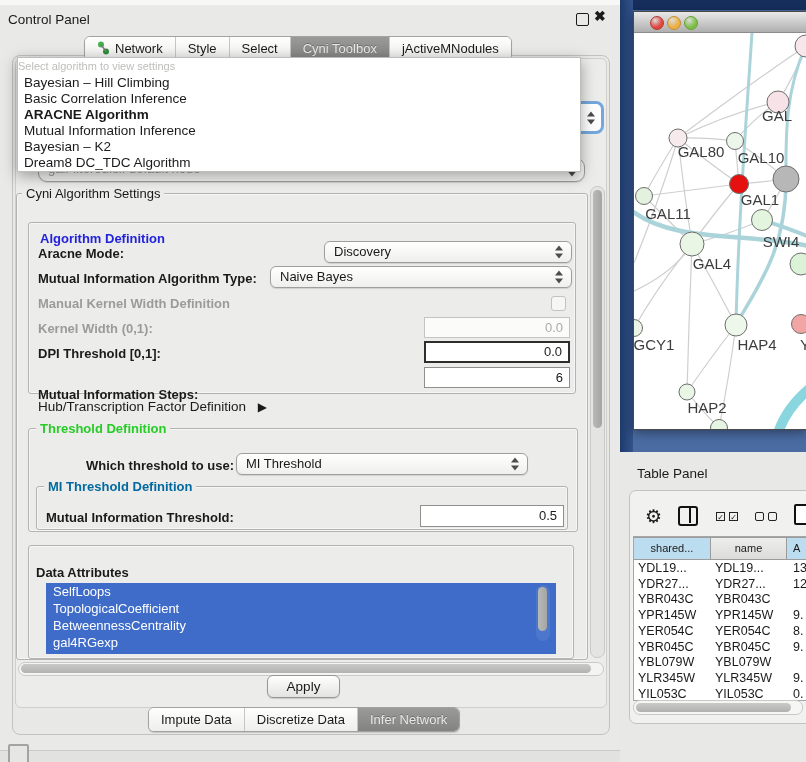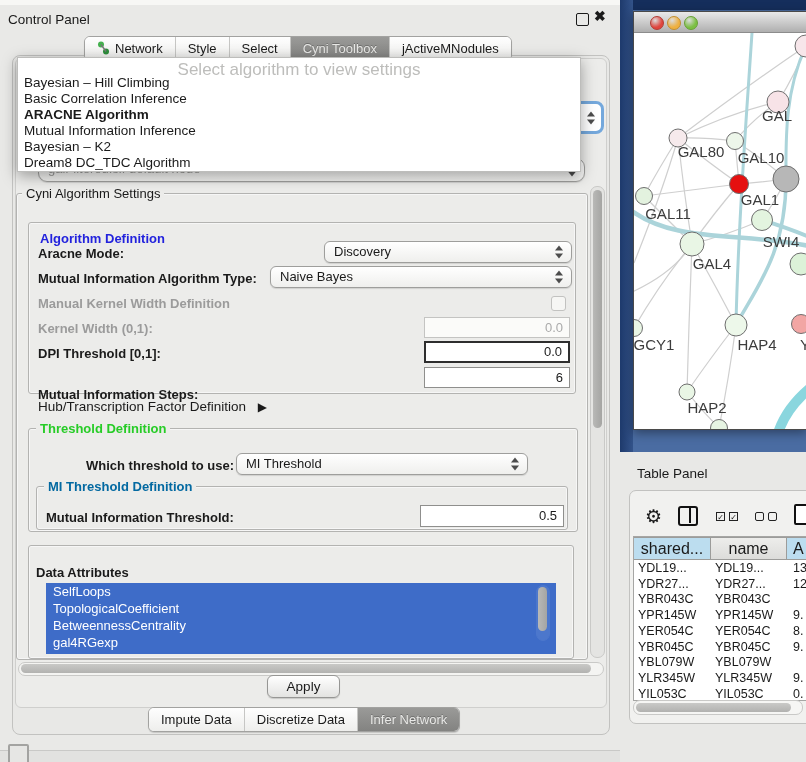--- a/index.html
+++ b/index.html
@@ -18,33 +18,33 @@
   .spin i{bottom:0;border-top:5px solid #4C4C4C;}
   .field{position:absolute;background:#FFF;border:1px solid #8F8F8D;font-size:13px;line-height:19px;text-align:right;padding:0 6px;}
   .field.dis{border-color:#C4C4C2;background:#FBFBF9;color:#ABABAB;}
   .field.focus{border:2px solid #2E2E2E;line-height:18px;}
   .tabbar{position:absolute;display:flex;height:23px;border:1px solid #A2A2A0;border-radius:6px;overflow:hidden;background:#FDFDFD;
           box-shadow:0 1px 1px rgba(0,0,0,.15);font-size:13px;}
   .tabbar .tab{display:flex;align-items:center;padding:0 12px;border-left:1px solid #C6C6C4;background:linear-gradient(#FEFEFE,#EEEEEC);cursor:default;}
   .tabbar .tab:first-child{border-left:none;}
   .tabbar .tab.active{background:linear-gradient(#9A9A98,#838381);color:#E9E9E7;text-shadow:0 -1px 0 rgba(0,0,0,.25);}
   .popup{position:absolute;background:#FFFFFF;border:1px solid #BDBDBB;box-shadow:0 4px 14px rgba(0,0,0,.35);z-index:30;}
-  .popup .prompt{font-size:17px;color:#BDBDBB;text-align:center;padding-top:2px;height:15px;}
+  .popup .prompt{font-size:11px;color:#BDBDBB;padding-top:2px;height:15px;}
   .popup .item{font-size:13.5px;line-height:16px;padding-left:6px;white-space:nowrap;}
   .popup .item.sel{font-weight:bold;}
   .listbox{position:absolute;background:#3E6CC8;overflow:hidden;}
   .listbox .litem{color:#FFFFFF;font-size:13px;line-height:17px;padding-left:7px;white-space:nowrap;}
   .sb-track{position:absolute;background:#E6E6E4;border:1px solid #C9C9C7;border-radius:7px;}
   .sb-thumb{position:absolute;background:linear-gradient(90deg,#B9B9B7,#A5A5A3);border-radius:5px;}
   .sb-thumb.h{background:linear-gradient(#C9C9C7,#B2B2B0);}
   .btn{position:absolute;background:linear-gradient(#FFFFFF,#E3E3E1);border:1px solid #969694;border-radius:6px;
        font-size:13.5px;text-align:center;line-height:21px;box-shadow:0 1px 1px rgba(0,0,0,.15);}
   .chk{position:absolute;width:13px;height:13px;border:1px solid #C2C2C0;border-radius:3px;background:#F6F6F4;}
   .tl{position:absolute;width:12px;height:12px;border-radius:50%;top:15px;}
-  .hcell{position:absolute;top:0;height:21px;border:1px solid #9C9C9A;border-left:none;font-size:16px;text-align:center;line-height:21px;overflow:hidden;}
+  .hcell{position:absolute;top:0;height:21px;border:1px solid #9C9C9A;border-left:none;font-size:11px;text-align:center;line-height:21px;overflow:hidden;}
   .trow{position:absolute;left:0;width:220px;height:15.7px;font-size:12.5px;line-height:15.7px;white-space:nowrap;}
   .trow span{position:absolute;overflow:hidden;}
   .icon-sq{box-sizing:border-box;}
 </style>
 </head>
 <body>
 
 <div id="root">
 
   <div class="abs" style="left:0;top:0;width:620px;height:5px;background:#F7F7F5;"></div>

